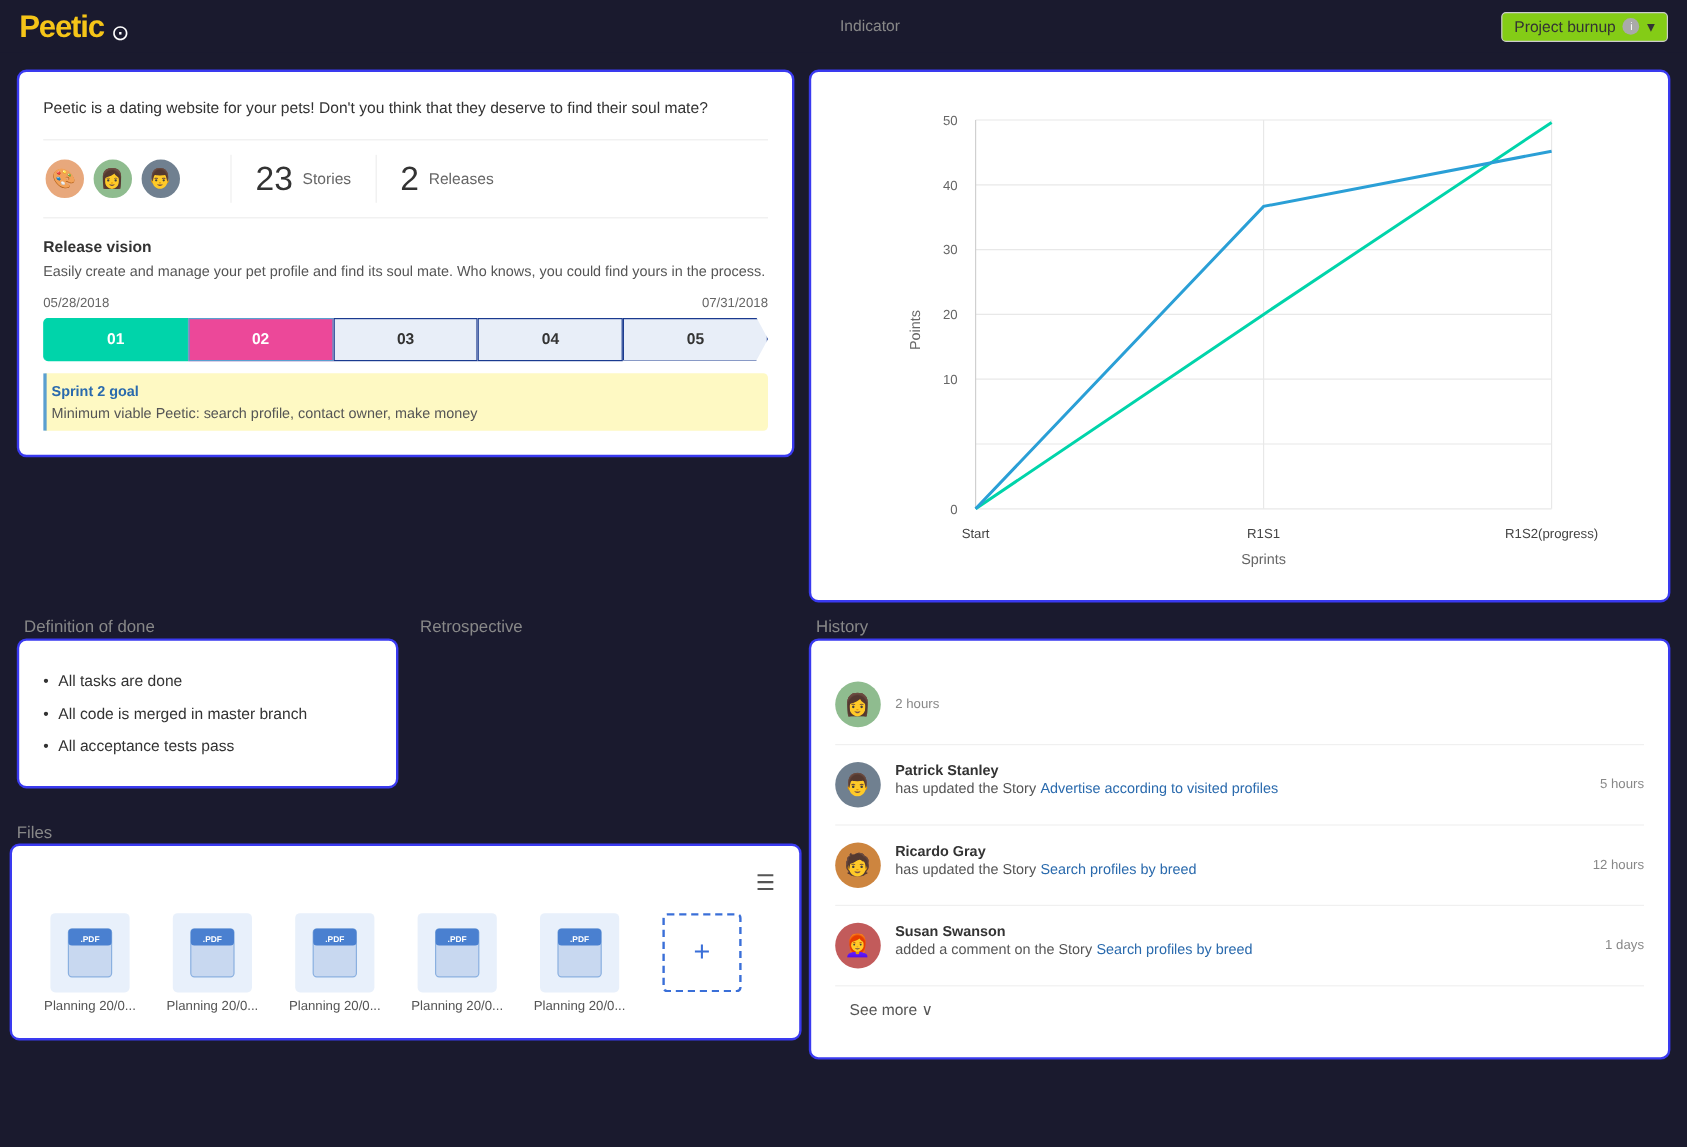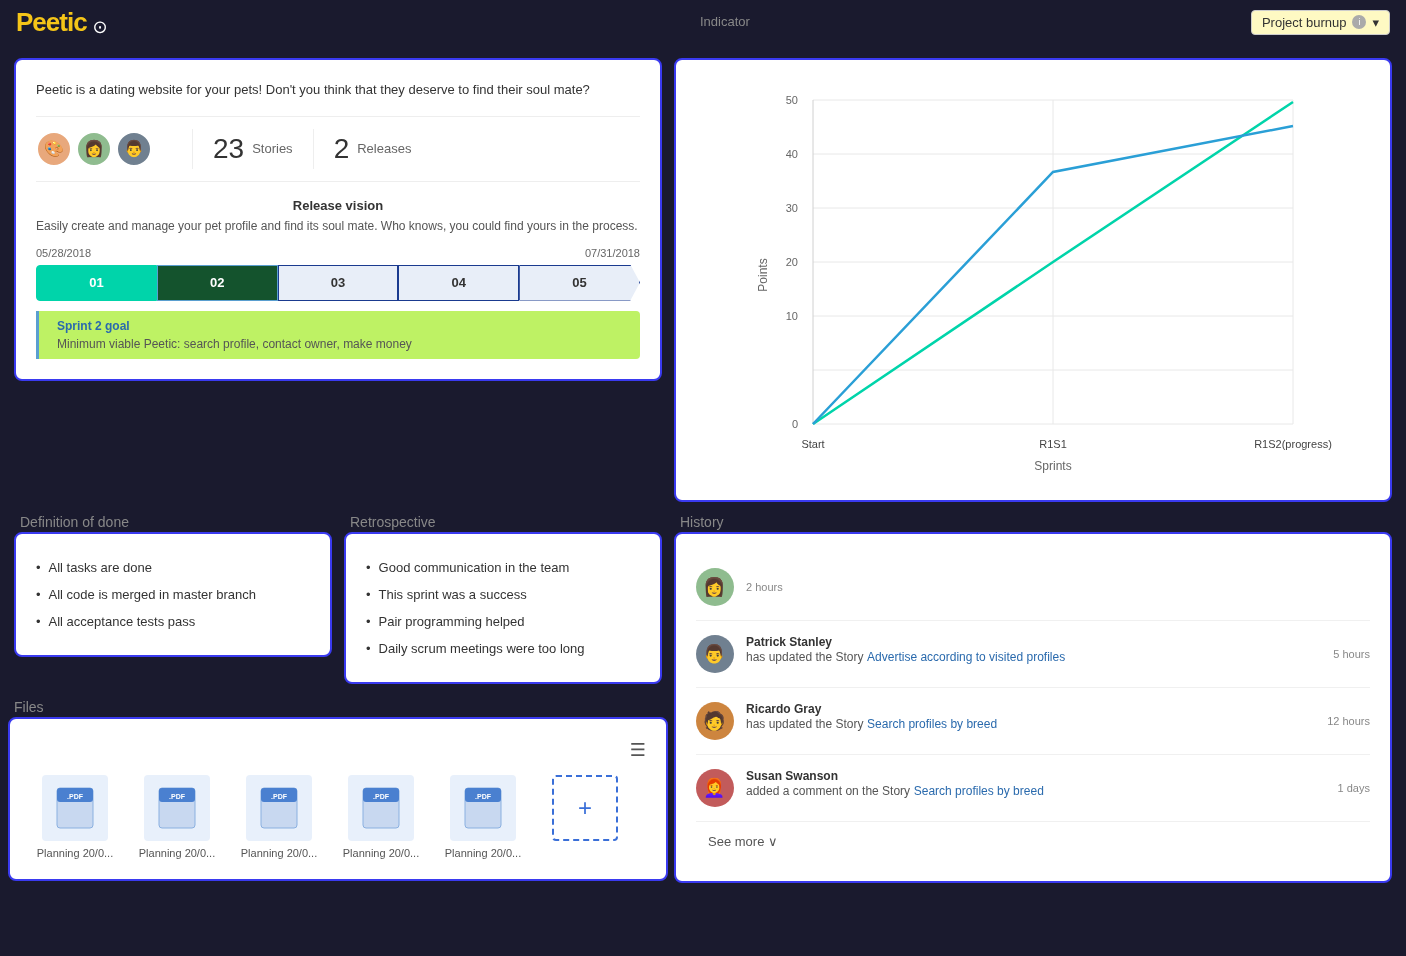--- a/index.html
+++ b/index.html
@@ -33,21 +33,21 @@
       letter-spacing: -1px;
     }
     .logo-chevron {
       color: #fff;
       font-size: 18px;
       cursor: pointer;
     }
     .burnup-select {
       display: flex;
       align-items: center;
-      background: #fef9c3;
+      background: #84cc16;
       border: 1px solid #ccc;
       border-radius: 4px;
       padding: 4px 10px;
       gap: 6px;
       cursor: pointer;
       font-size: 13px;
     }
     .burnup-select .info-icon {
       background: #aaa;
       color: white;
@@ -115,21 +115,21 @@
       border: 2px solid #fff;
     }
     .avatar.a1 { background: #e8a87c; }
     .avatar.a2 { background: #8fbc8f; }
     .avatar.a3 { background: #708090; }
     .stat-divider { width: 1px; background: #eee; height: 40px; margin: 0 20px; }
     .stat-block { display: flex; align-items: center; gap: 8px; }
     .stat-number { font-size: 28px; font-weight: 300; color: #333; }
     .stat-label { font-size: 13px; color: #666; }
     .release-vision { margin-bottom: 12px; }
-    .release-vision-title { font-weight: bold; font-size: 13px; margin-bottom: 4px; text-align: center; }
+    .release-vision-title { font-weight: bold; font-size: 13px; margin-bottom: 4px; }
     .release-vision-text { font-size: 12px; color: #555; line-height: 1.5; }
     .sprint-dates {
       display: flex;
       justify-content: space-between;
       font-size: 11px;
       color: #666;
       margin-bottom: 6px;
     }
     .sprint-bar {
       display: flex;
@@ -143,25 +143,25 @@
       display: flex;
       align-items: center;
       justify-content: center;
       font-weight: bold;
       font-size: 13px;
       border: 1px solid #1a3a8f;
       background: #e8eef8;
       color: #333;
     }
     .sprint-item.done { background: #00d4aa; color: #fff; border-color: #00d4aa; }
-    .sprint-item.active { background: #14532d; color: #fff; border-color: #5a9fd0; }
+    .sprint-item.active { background: #ec4899; color: #fff; border-color: #5a9fd0; }
     .sprint-goal-box {
-      background: #bef264;
+      background: #fef9c3;
       border-left: 3px solid #5a9fd0;
-      padding: 8px 18px;
+      padding: 8px 4px;
       border-radius: 0 4px 4px 0;
     }
     .sprint-goal-title { font-size: 12px; font-weight: bold; color: #2a6aad; margin-bottom: 4px; }
     .sprint-goal-text { font-size: 12px; color: #555; }
     .chart-area {
       width: 100%;
       height: 400px;
       position: relative;
     }
     .chart-svg {
@@ -374,28 +374,20 @@
         <ul class="bullet-list">
           <li>All tasks are done</li>
           <li>All code is merged in master branch</li>
           <li>All acceptance tests pass</li>
         </ul>
       </div>
     </div>
 
     <div style="flex:1; position:relative; margin:0 6px;">
       <div class="section-label">Retrospective</div>
-      <div class="card" style="margin:0;">
-        <ul class="bullet-list">
-          <li>Good communication in the team</li>
-          <li>This sprint was a success</li>
-          <li>Pair programming helped</li>
-          <li>Daily scrum meetings were too long</li>
-        </ul>
-      </div>
     </div>
   </div>
 
   <div style="grid-column:2; grid-row:2 / span 2; position:relative; margin:6px;">
     <div class="section-label">History</div>
     <div class="card" style="margin:0;">
 
       <div class="history-item">
         <div class="hist-avatar ha1">👩</div>
         <div class="hist-time">2 hours</div>

